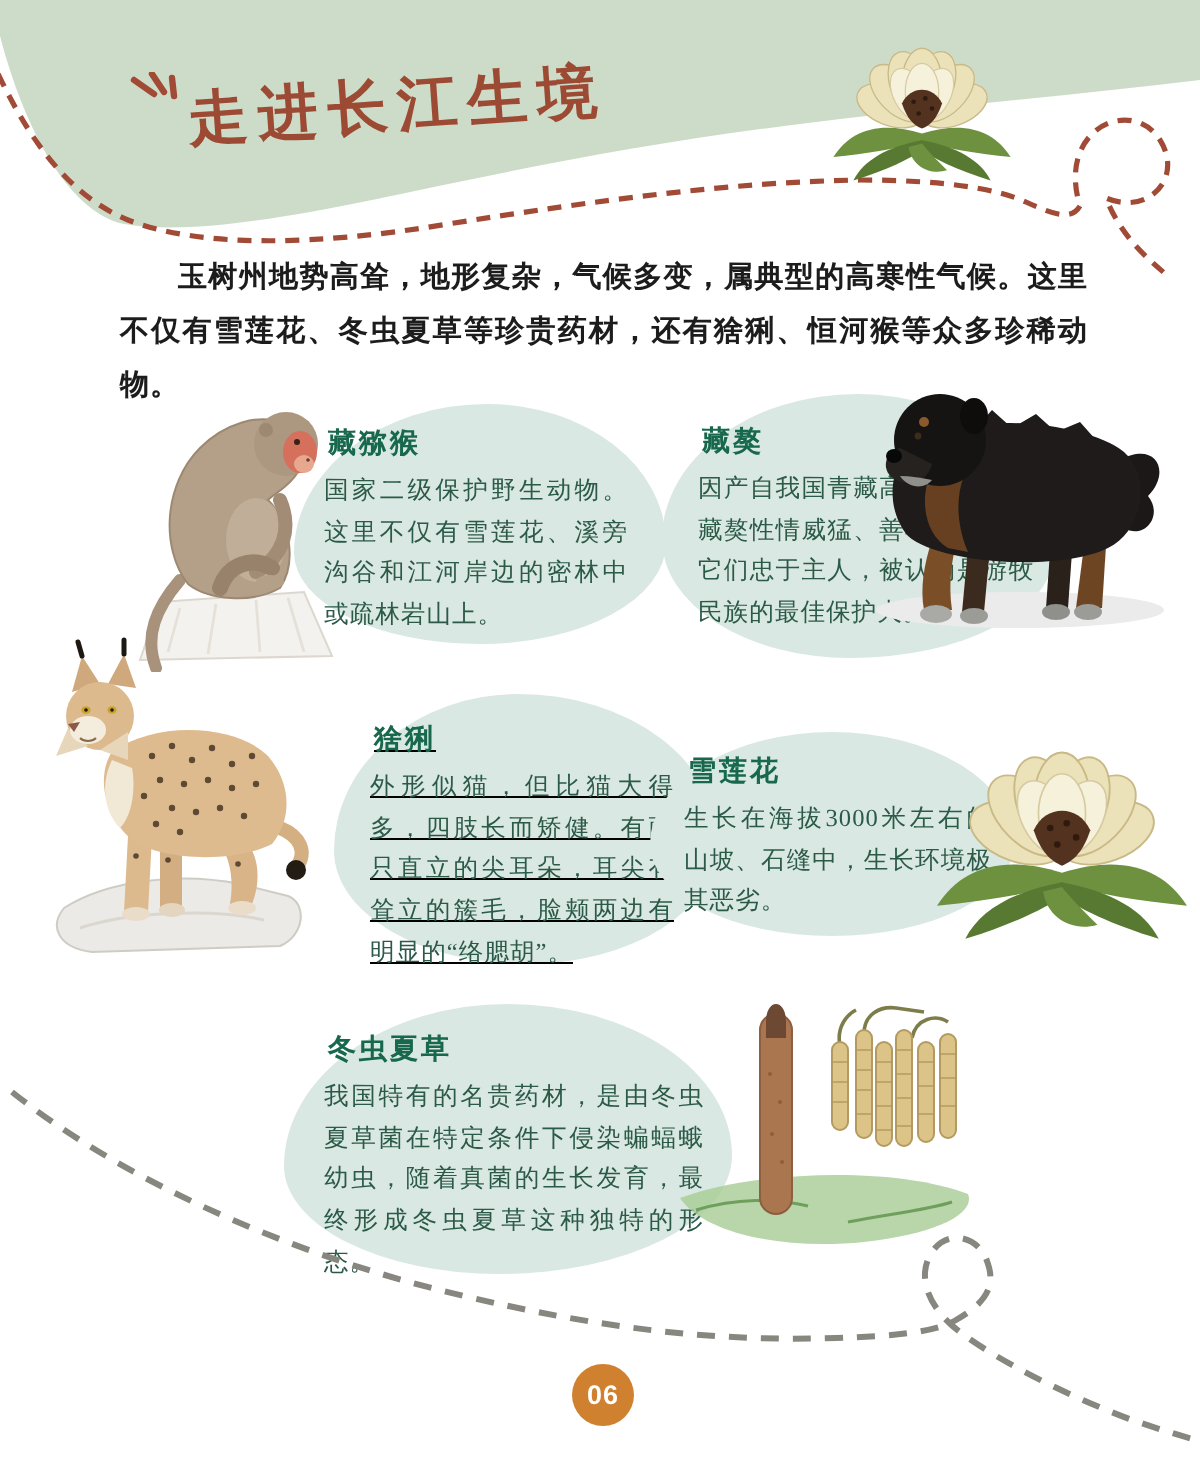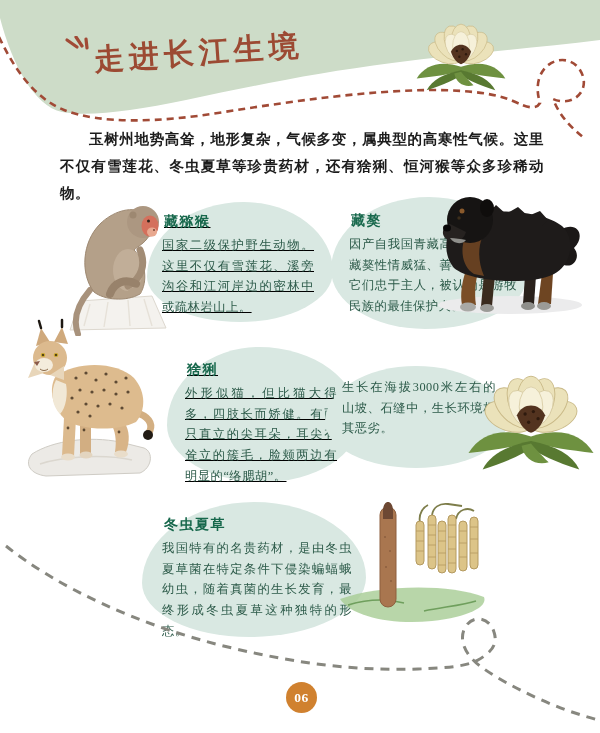--- a/index.html
+++ b/index.html
@@ -29,37 +29,37 @@
   
   .bubble{position:absolute;background:#d9e8e2;}
   .bubble .inner{position:relative;}
   .bubble h3{
     margin:0 0 4px 2px;font-size:14px;font-weight:700;color:#17684c;letter-spacing:1.5px;
   }
   .bubble p{
     margin:0;font-size:12.3px;line-height:1.68;color:#2c5a49;letter-spacing:0.5px;
     text-align:justify;
   }
-  .b1{left:147px;top:202px;width:186px;height:120px;border-radius:52% 48% 50% 50% / 62% 58% 42% 38%;text-decoration:underline;}
+  .b1{left:147px;top:202px;width:186px;height:120px;border-radius:52% 48% 50% 50% / 62% 58% 42% 38%;}
   .b1 .inner{padding:11px 0 0 15px;width:152px;}
   .b2{left:331px;top:197px;width:196px;height:132px;border-radius:50% 50% 52% 48% / 55% 60% 40% 45%;}
   .b2 .inner{padding:15px 0 0 18px;width:168px;}
   .b3{left:167px;top:347px;width:192px;height:135px;border-radius:48% 52% 50% 50% / 58% 55% 45% 42%;}
   .b3 .inner{padding:14px 0 0 18px;width:152px;text-decoration:underline;}
   .b4{left:325px;top:366px;width:182px;height:102px;border-radius:50% 50% 50% 50% / 55% 55% 45% 45%;}
   .b4 .inner{padding:11px 0 0 17px;width:154px;}
   .b5{left:142px;top:502px;width:224px;height:135px;border-radius:50% 50% 52% 48% / 60% 56% 44% 40%;}
   .b5 .inner{padding:14px 0 0 20px;width:190px;}
 
   
   .page-badge{
     left:286px;top:682px;width:31px;height:31px;border-radius:50%;
     background:#d0812f;color:#ffffff;font-weight:700;font-size:13.5px;
     display:flex;align-items:center;justify-content:center;
-    font-family:Liberation Serif, serif;letter-spacing:0.5px;
+    font-family:Liberation Sans, sans-serif;letter-spacing:0.5px;
   }
 </style>
 </head>
 <body>
 
 <div class="page">
 
   <svg class="abs banner-svg" width="600" height="170" viewBox="0 0 600 170">
     <path d="M0 0 H600 V40 C534 48 462 54 392 63 C314 73 252 86 186 100 C132 111 90 117 62 112 C34 106 12 64 0 18 Z" fill="#cddcc8"></path>
     <path d="M-6 26 C10 62 30 96 64 110 C100 124 158 123 224 112 C300 100 366 91 430 90 C470 90 498 94 513 101 C528 108 536 110 540 103 C528 64 566 48 580 70 C592 89 574 108 553 99 C560 117 572 128 584 138" fill="none" stroke="#a14a36" stroke-width="2.6" stroke-dasharray="7 5"></path>
@@ -132,20 +132,21 @@
 
   <div class="bubble b3">
     <div class="inner">
       <h3>猞猁</h3>
       <p>外形似猫，但比猫大得多，四肢长而矫健。有两只直立的尖耳朵，耳尖有耸立的簇毛，脸颊两边有明显的“络腮胡”。</p>
     </div>
   </div>
 
   <div class="bubble b4">
     <div class="inner">
+      <h3>雪莲花</h3>
       <p>生长在海拔3000米左右的山坡、石缝中，生长环境极其恶劣。</p>
     </div>
   </div>
 
   <div class="bubble b5">
     <div class="inner">
       <h3>冬虫夏草</h3>
       <p>我国特有的名贵药材，是由冬虫夏草菌在特定条件下侵染蝙蝠蛾幼虫，随着真菌的生长发育，最终形成冬虫夏草这种独特的形态。</p>
     </div>
   </div>

